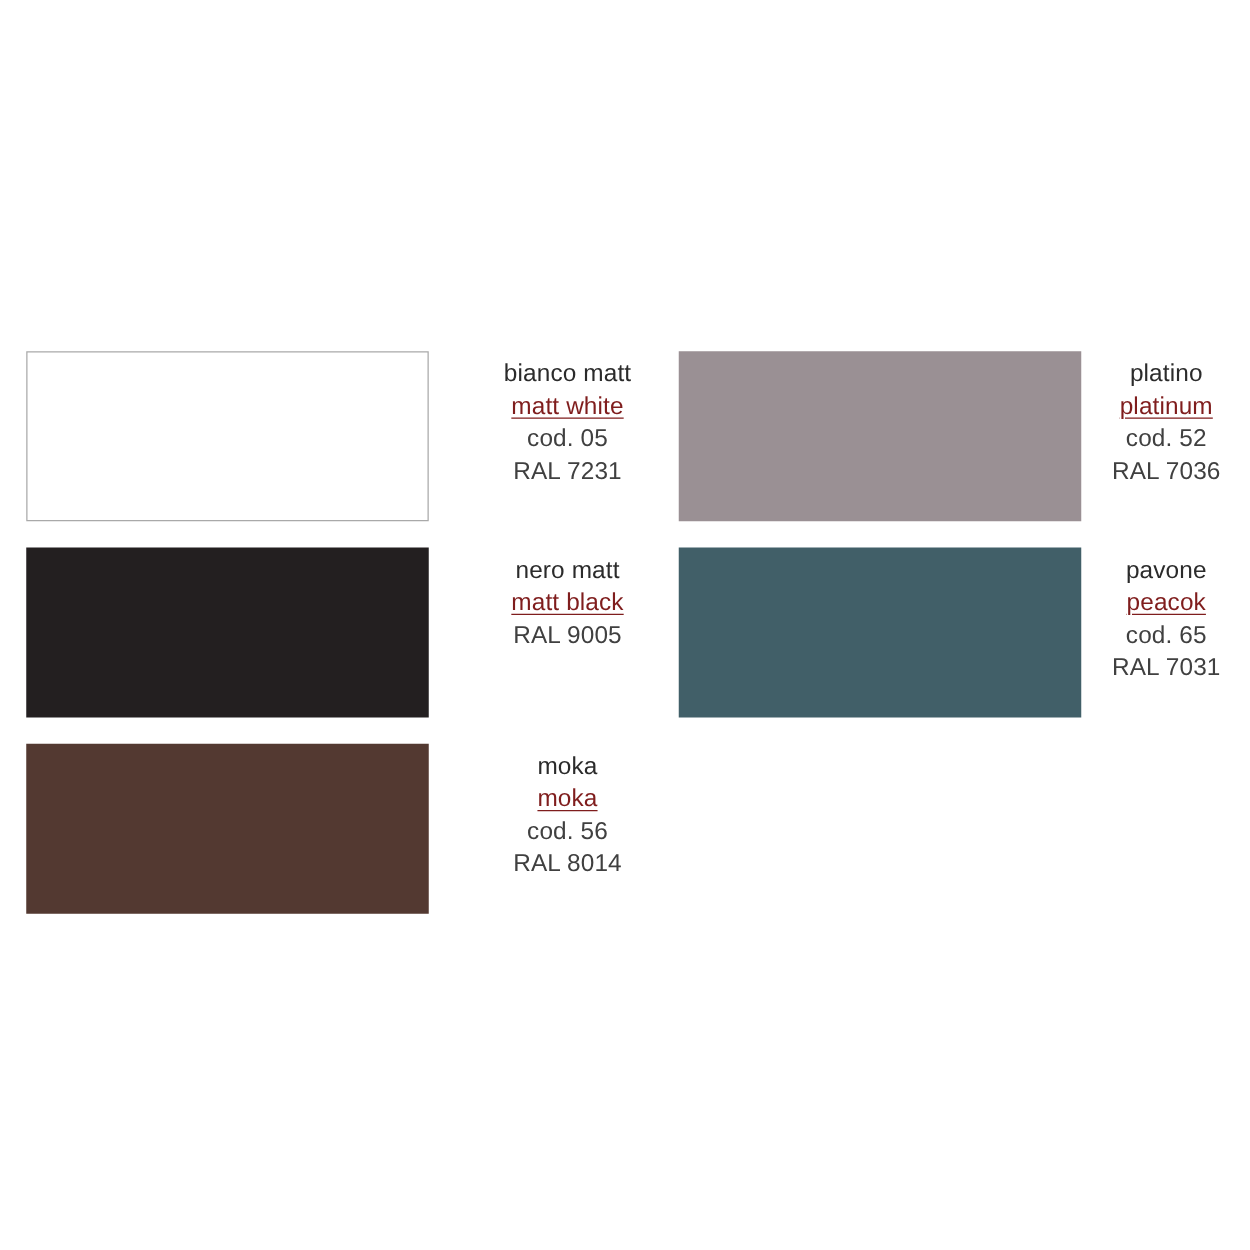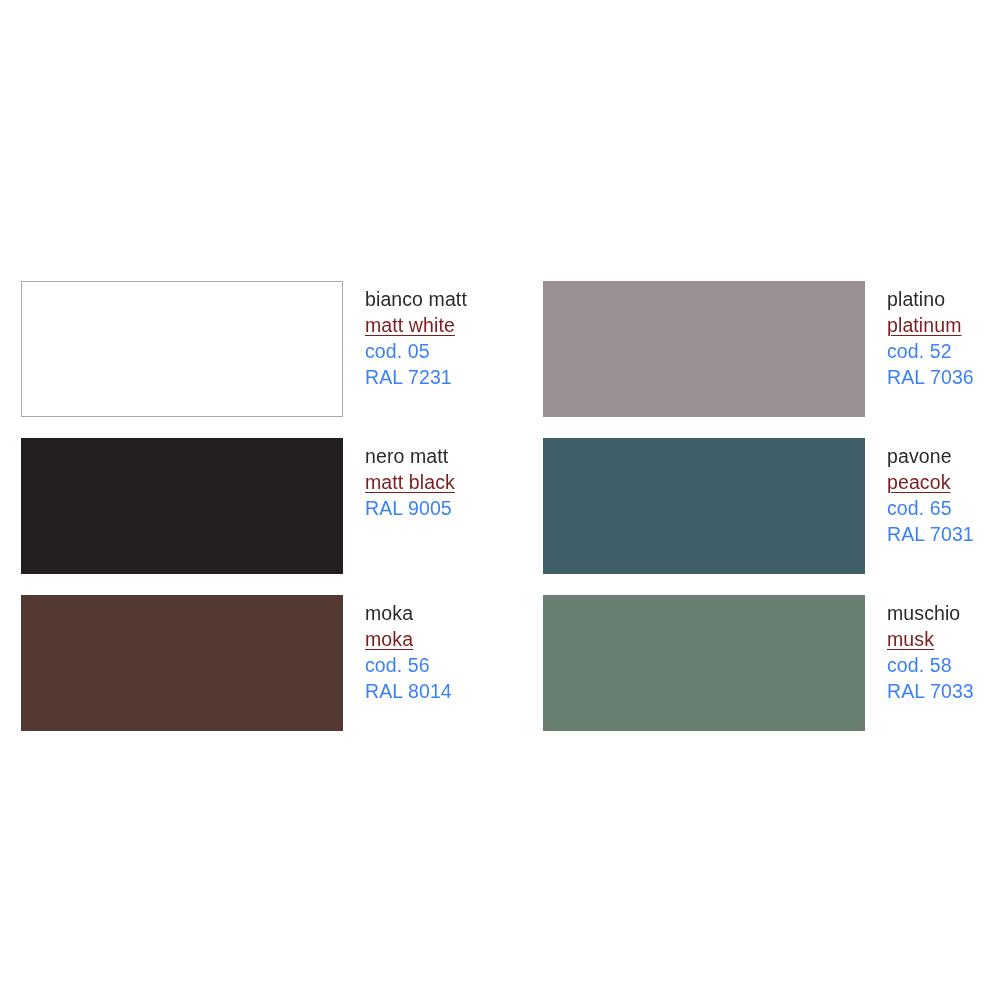--- a/index.html
+++ b/index.html
@@ -56,33 +56,34 @@
     padding-left: 22px;
     padding-top: 5px;
     box-sizing: border-box;
   }
 
   .swatch-line {
     font-size: 19.5px;
     line-height: 26px;
     letter-spacing: 0.1px;
     white-space: nowrap;
+    text-align: center;
   }
   .name-it {
     color: #2b2b2b;
   }
   .name-en {
     color: #7f1d1d;
     text-decoration: underline;
     text-underline-offset: 3px;
     text-decoration-thickness: 1px;
   }
   .code-line,
   .ral-line {
-    color: #3b82f6;
+    color: #404040;
   }
 </style>
 </head>
 <body>
 
 <div id="swatch-sheet">
 
   <div class="swatch-grid">
 
     <div class="swatch-entry">
@@ -127,24 +128,15 @@
     <div class="swatch-entry">
       <div class="swatch-chip" style="background-color: rgb(83, 57, 49);"></div>
       <div class="swatch-text">
         <div class="swatch-line name-it">moka</div>
         <div class="swatch-line name-en">moka</div>
         <div class="swatch-line code-line">cod. 56</div>
         <div class="swatch-line ral-line">RAL 8014</div>
       </div>
     </div>
 
-    <div class="swatch-entry">
-      <div class="swatch-chip" style="background-color: rgb(104, 127, 114);"></div>
-      <div class="swatch-text">
-        <div class="swatch-line name-it">muschio</div>
-        <div class="swatch-line name-en">musk</div>
-        <div class="swatch-line code-line">cod. 58</div>
-        <div class="swatch-line ral-line">RAL 7033</div>
-      </div>
-    </div>
 
   </div>
 </div>
 
 </body></html>

